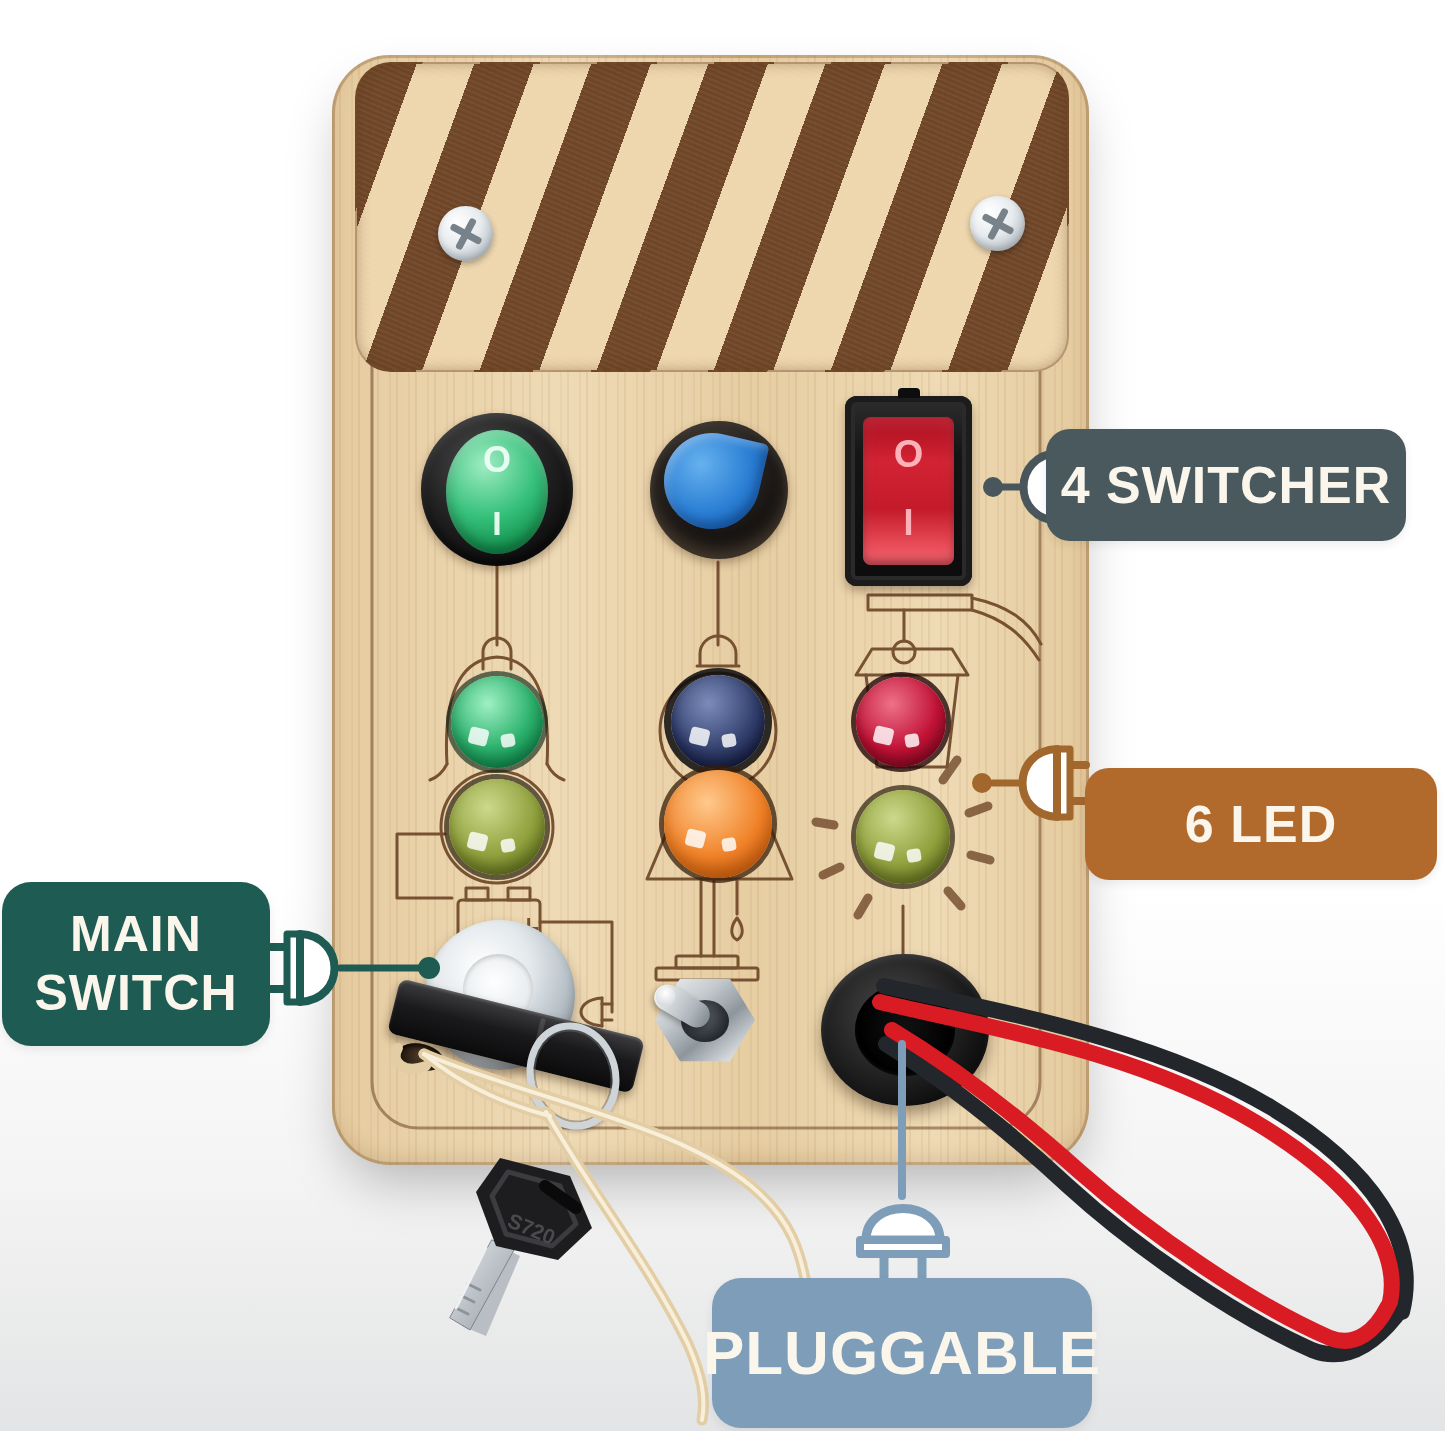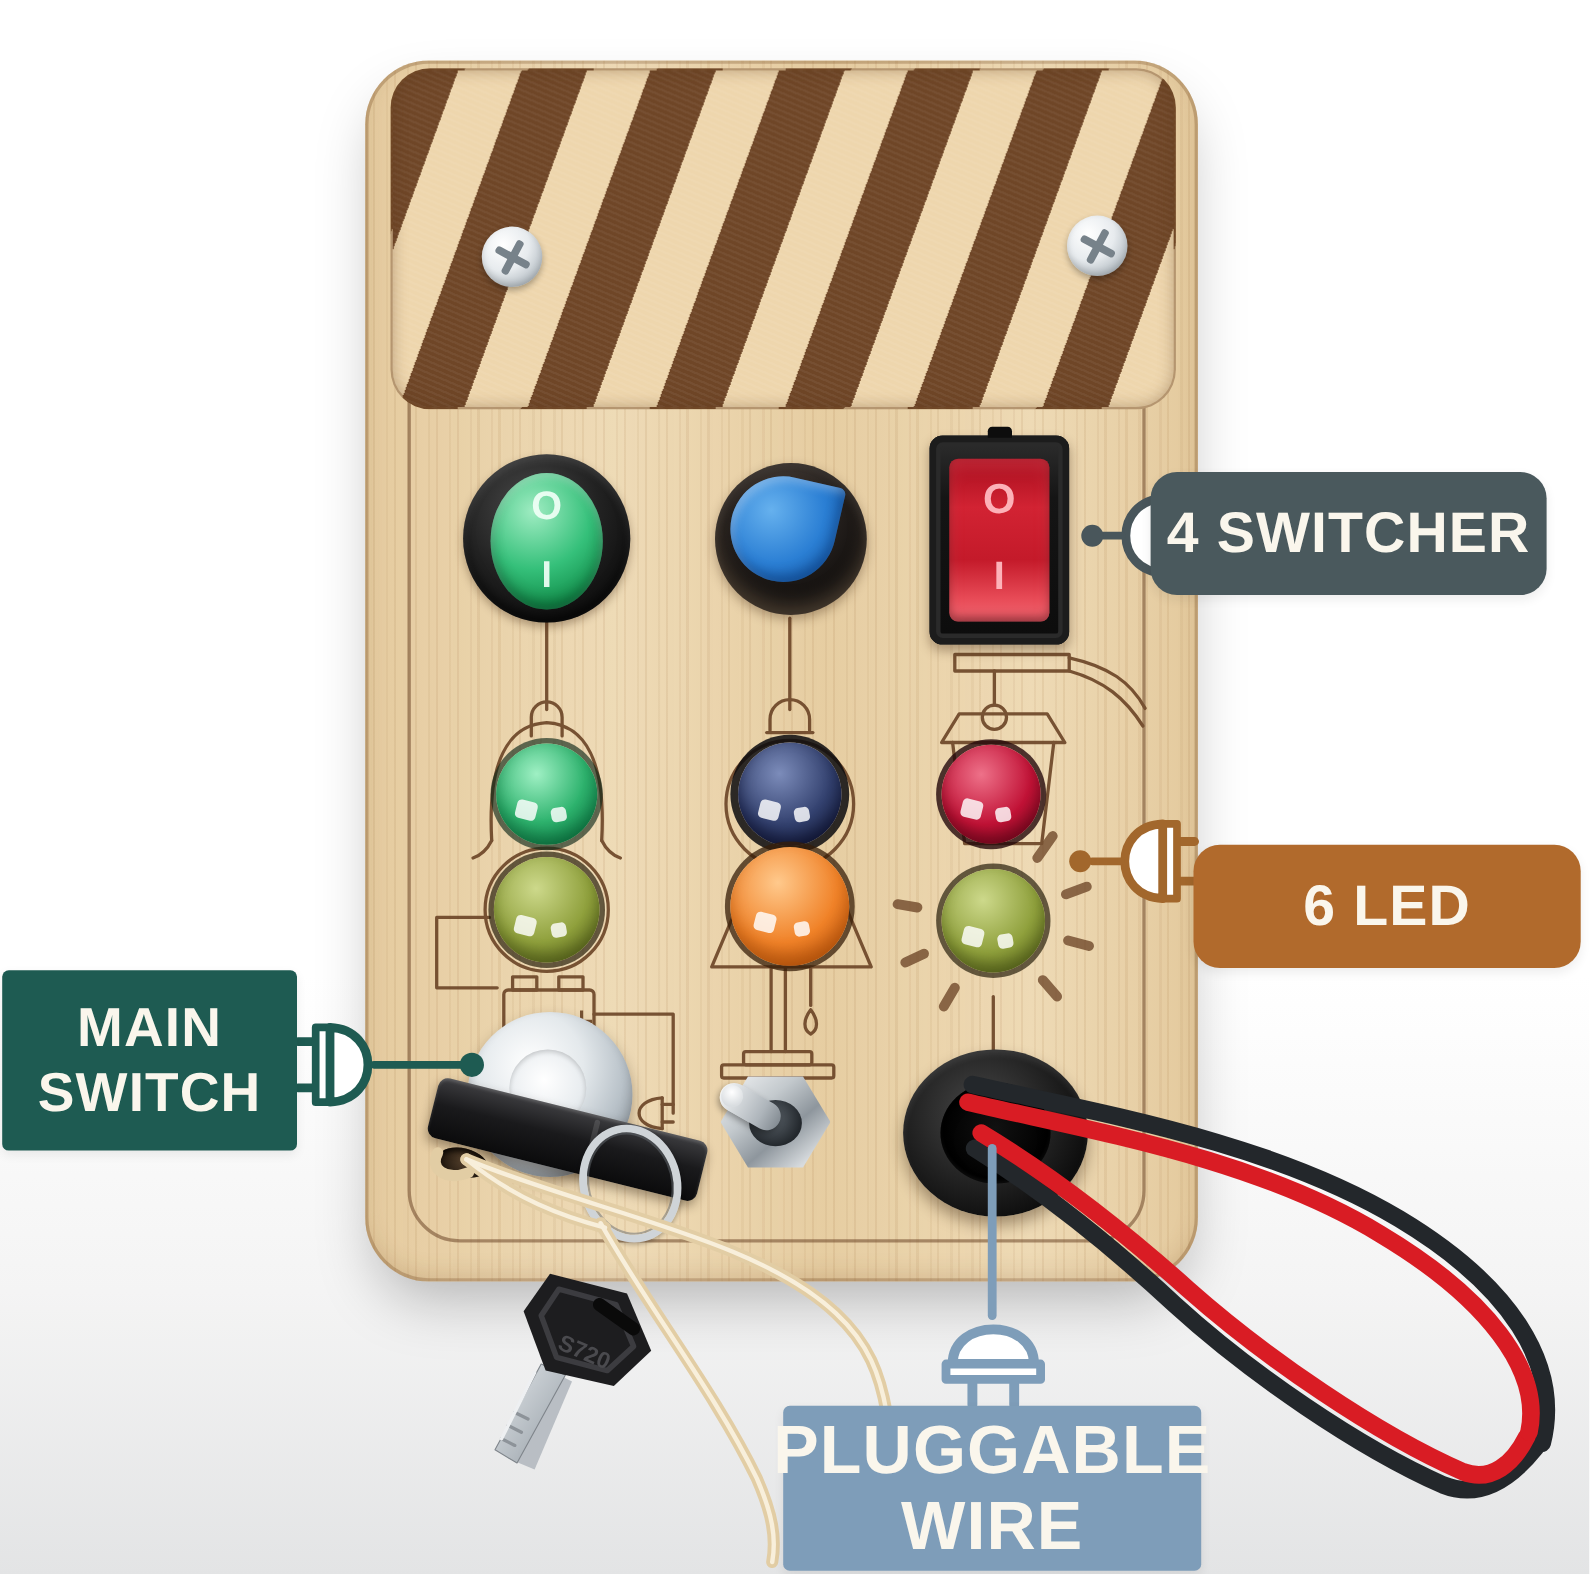--- a/index.html
+++ b/index.html
@@ -117,21 +117,21 @@
   .grommet{left:489px;top:899px;width:168px;height:152px;border-radius:50%;
     background:radial-gradient(circle at 42% 38%, #474747, #1c1c1c 55%, #050505 85%);
     box-shadow:0 8px 14px rgba(50,30,10,.4), inset 0 4px 6px rgba(255,255,255,.1);}
   .grommet-hole{position:absolute;left:34px;top:30px;width:100px;height:92px;border-radius:50%;
     background:radial-gradient(circle at 50% 45%, #111, #000 70%);
     box-shadow:inset 0 6px 10px rgba(0,0,0,.9), inset 0 -2px 4px rgba(255,255,255,.06);}
   
   .overlay{position:absolute;left:0;top:0;width:1445px;height:1431px;pointer-events:none;}
   svg text{font-family:"Liberation Sans",sans-serif;}
   .label{position:absolute;display:flex;flex-direction:column;align-items:center;justify-content:center;
-    color:#faf6ec;font-weight:700;letter-spacing:1px;border-radius:6px;text-align:center;
+    color:#faf6ec;font-weight:700;letter-spacing:1px;border-radius:29px;text-align:center;
     box-shadow:0 4px 10px rgba(0,0,0,.07);}
   .label-switcher{left:1046px;top:429px;width:360px;height:112px;background:#4a595d;font-size:52px;border-radius:24px;}
   .label-led{left:1085px;top:733px;width:352px;height:112px;background:#b16a2c;font-size:52px;border-radius:24px;margin-top:35px;}
   .label-main{left:2px;top:882px;width:268px;height:164px;background:#1e5b52;font-size:50px;line-height:1.18;}
   .label-plug{left:712px;top:1278px;width:380px;height:150px;background:#7e9db9;font-size:62px;line-height:1.12;}
 </style>
 </head>
 <body>
 
 <div class="stage">
@@ -345,16 +345,15 @@
   </div>
   <div class="label label-led">
     <span>6 LED</span>
   </div>
   <div class="label label-main">
     <span>MAIN</span>
     <span>SWITCH</span>
   </div>
   <div class="label label-plug">
     <span>PLUGGABLE</span>
-    <span>WIRE</span>
   </div>
 
 </div>
 
 </body></html>

